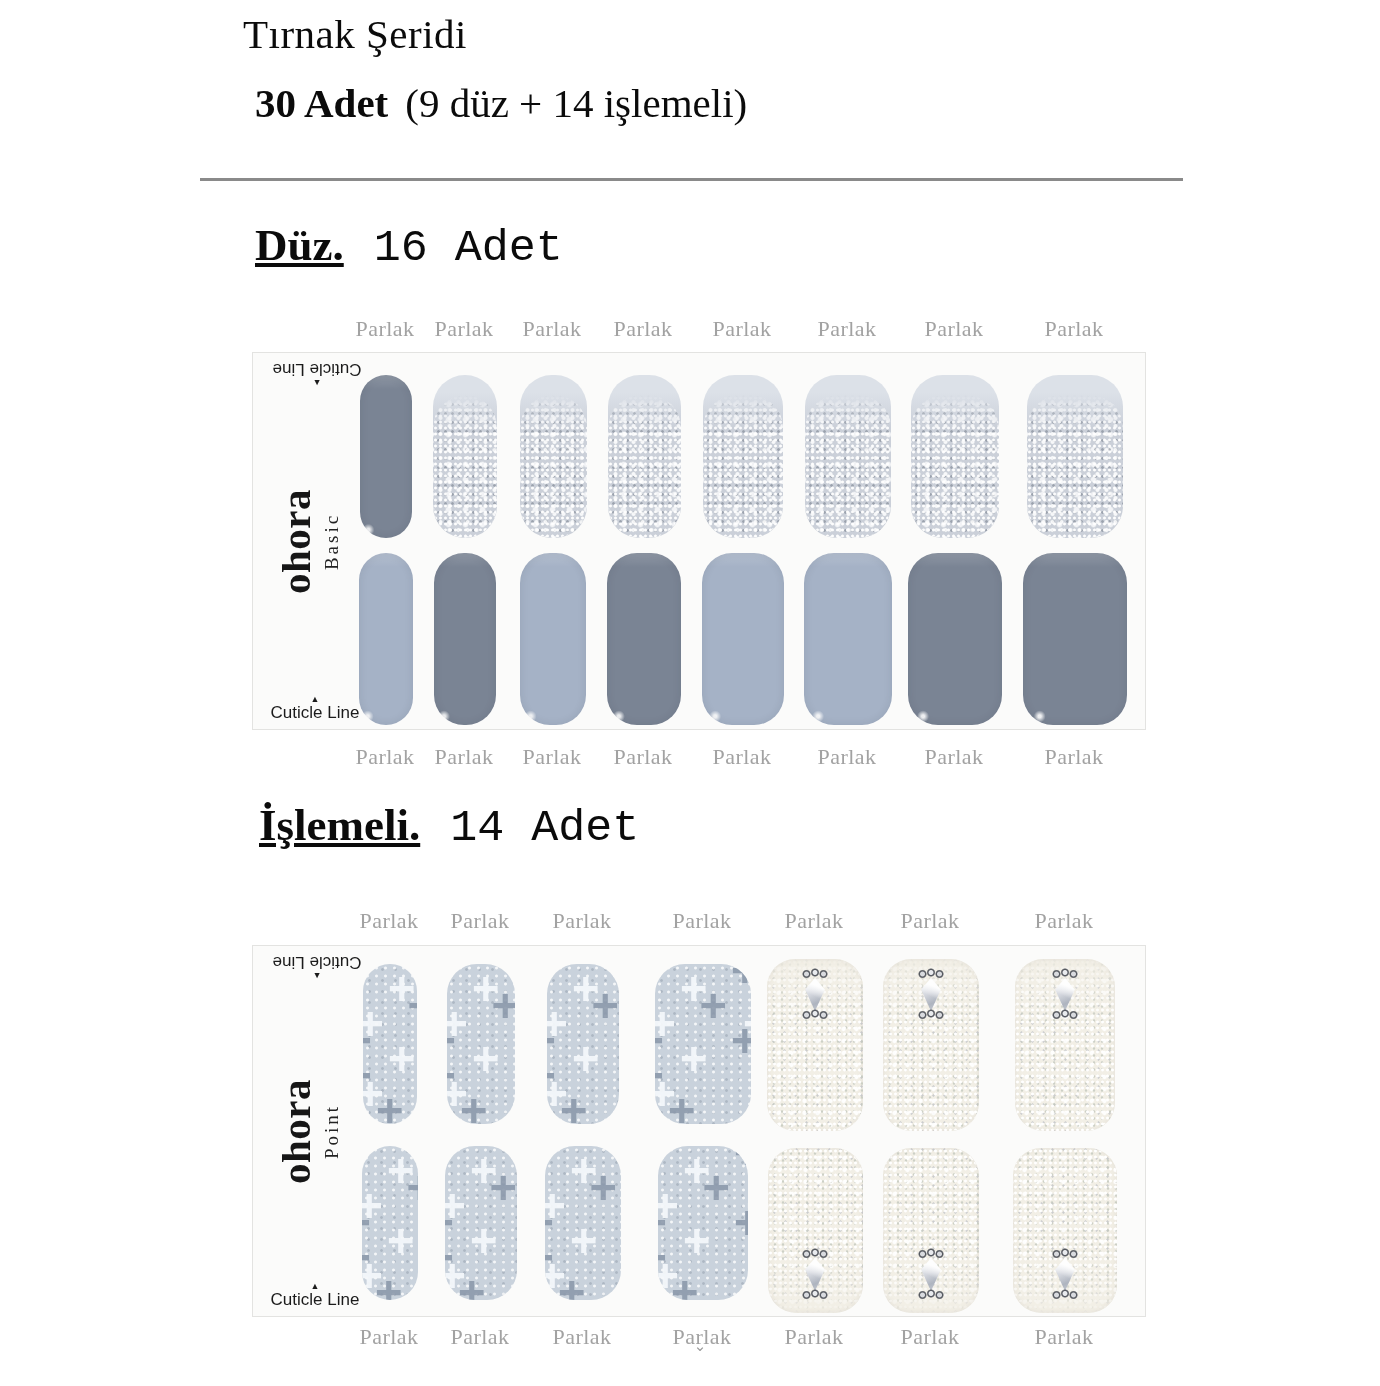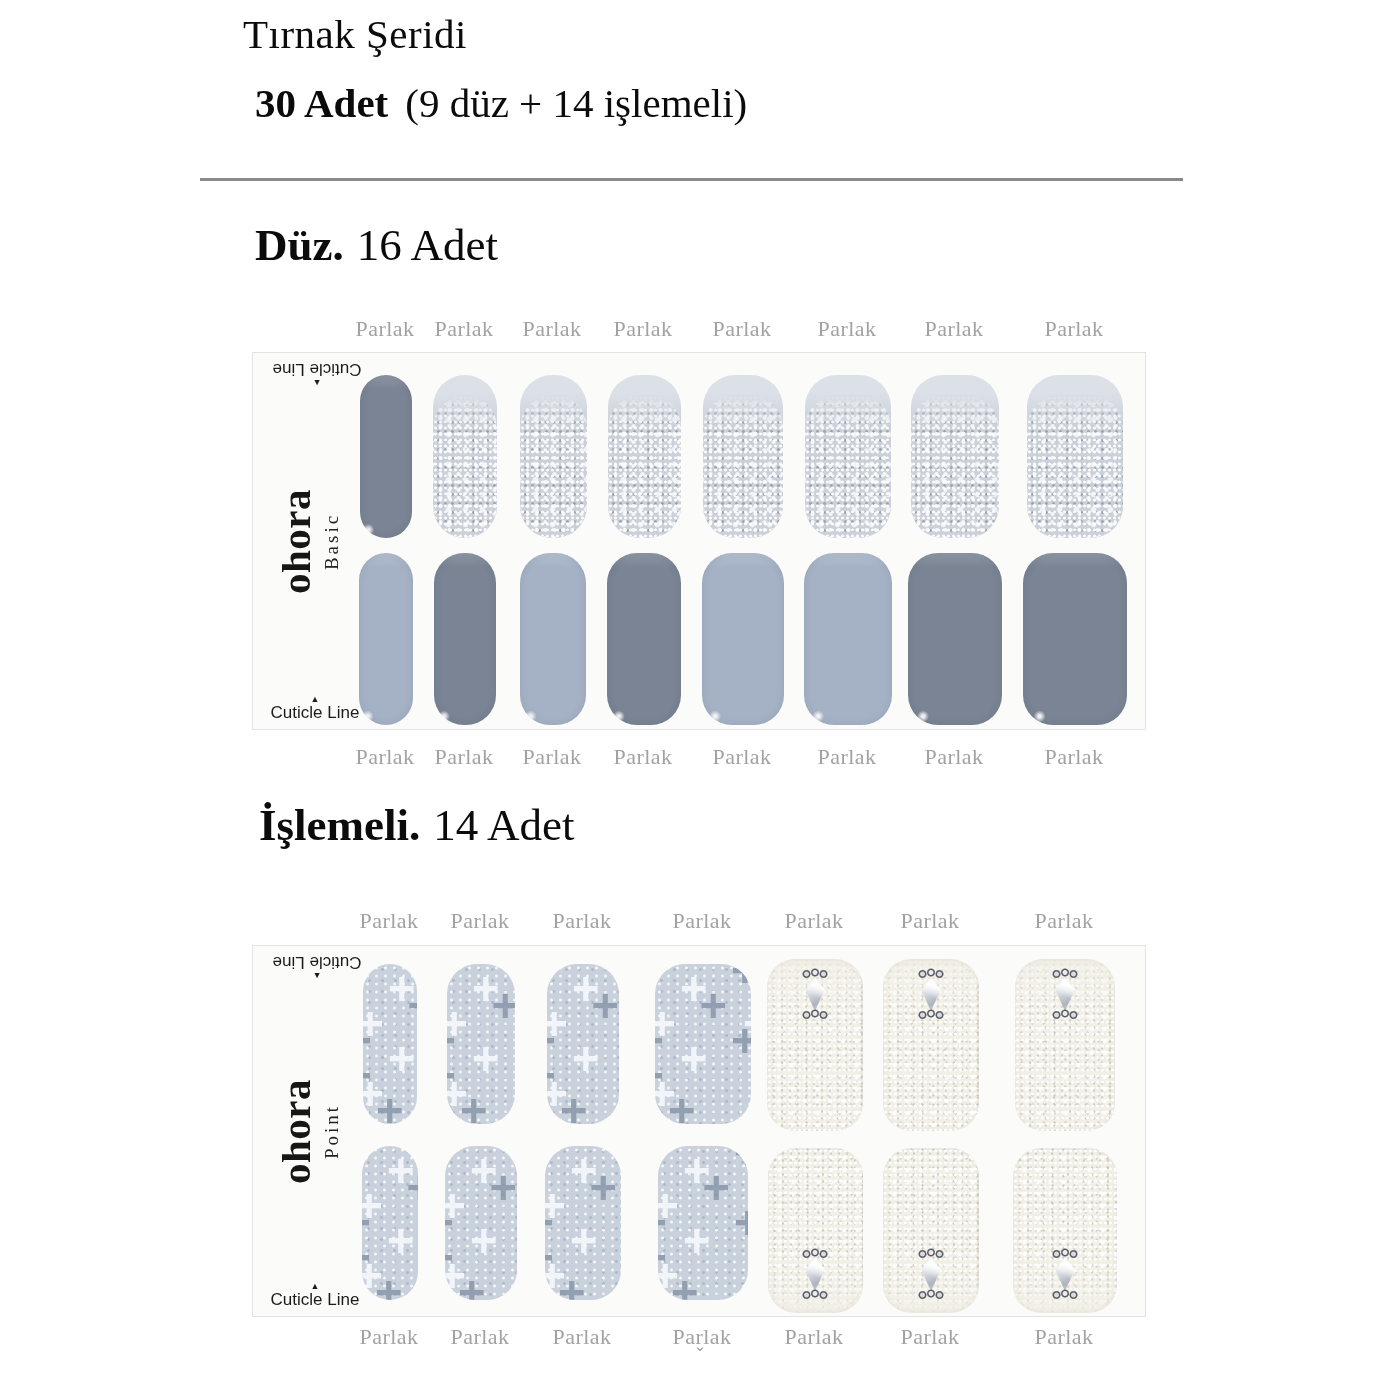--- a/index.html
+++ b/index.html
@@ -9,22 +9,22 @@
   
   .title{position:absolute;left:243px;top:10px;font-size:41px;letter-spacing:.5px;text-align:right;}
   .count-line{position:absolute;left:255px;top:79px;font-size:41px;}
   .count-line b{font-weight:700;margin-top:32px;}
   .count-line .rest{margin-left:17px;font-weight:400;}
   .rule{position:absolute;left:200px;top:178px;width:983px;height:3px;background:#8a8a8a;}
 
   .sec-heading{position:absolute;font-size:45px;}
   #head-duz{left:255px;top:219px;}
   #head-islemeli{left:259px;top:799px;}
-  .sec-heading b{font-weight:700;}
-  .sec-heading .hr-rest{margin-left:13px;font-weight:400;}
+  .sec-heading b{font-weight:700;text-decoration:underline;}
+  .sec-heading .hr-rest{margin-left:30px;font-weight:400;font-family:Liberation Mono, monospace;}
 
   
   .labels{position:absolute;left:0;width:1380px;height:30px;}
   .parlak{position:absolute;transform:translateX(-50%);font-family:"Liberation Serif",serif;
           font-size:22px;color:var(--label-gray,#a2a2a2);letter-spacing:.5px;white-space:nowrap;}
   .caret{position:absolute;left:700px;top:1337px;transform:translateX(-50%);
          font-size:15px;color:#9a9a9a;font-family:"Liberation Sans",sans-serif;}
 
   
   .panel{position:absolute;left:252px;width:894px;background:#fbfbfa;border:1px solid #e3e3e1;box-sizing:border-box;}

